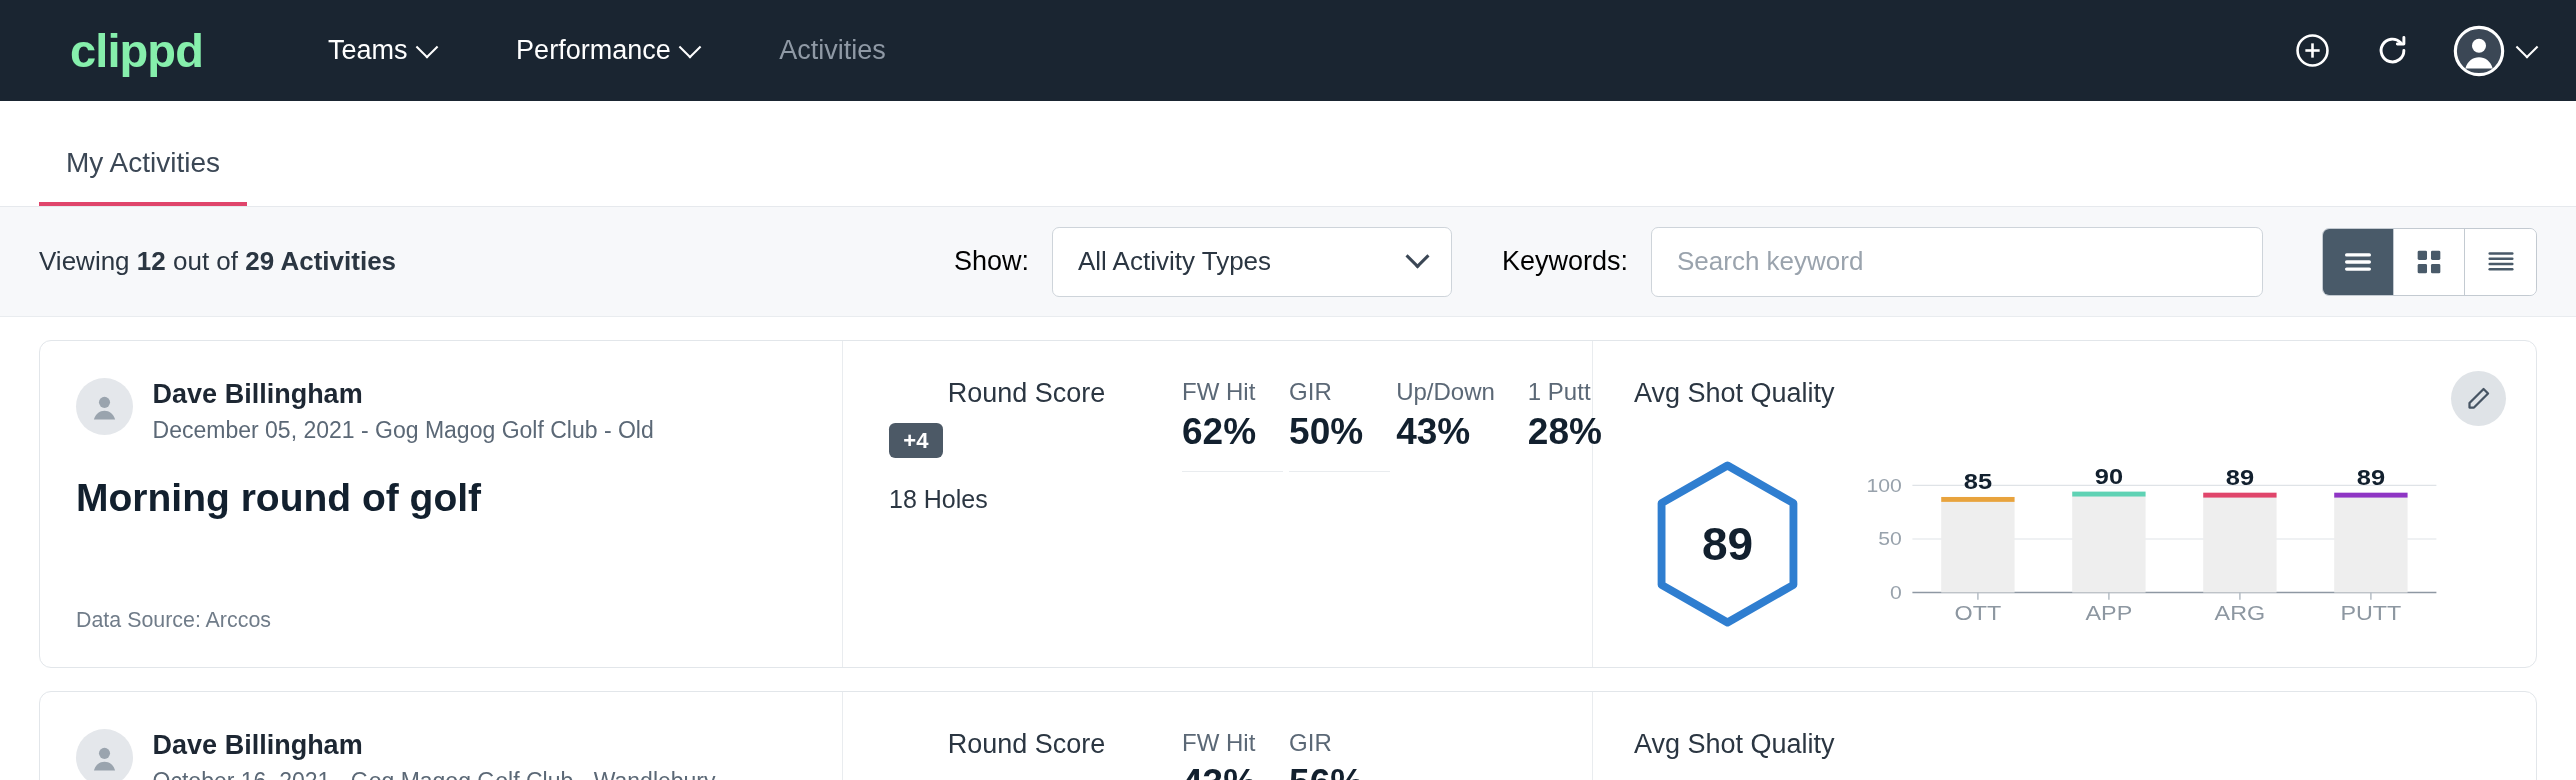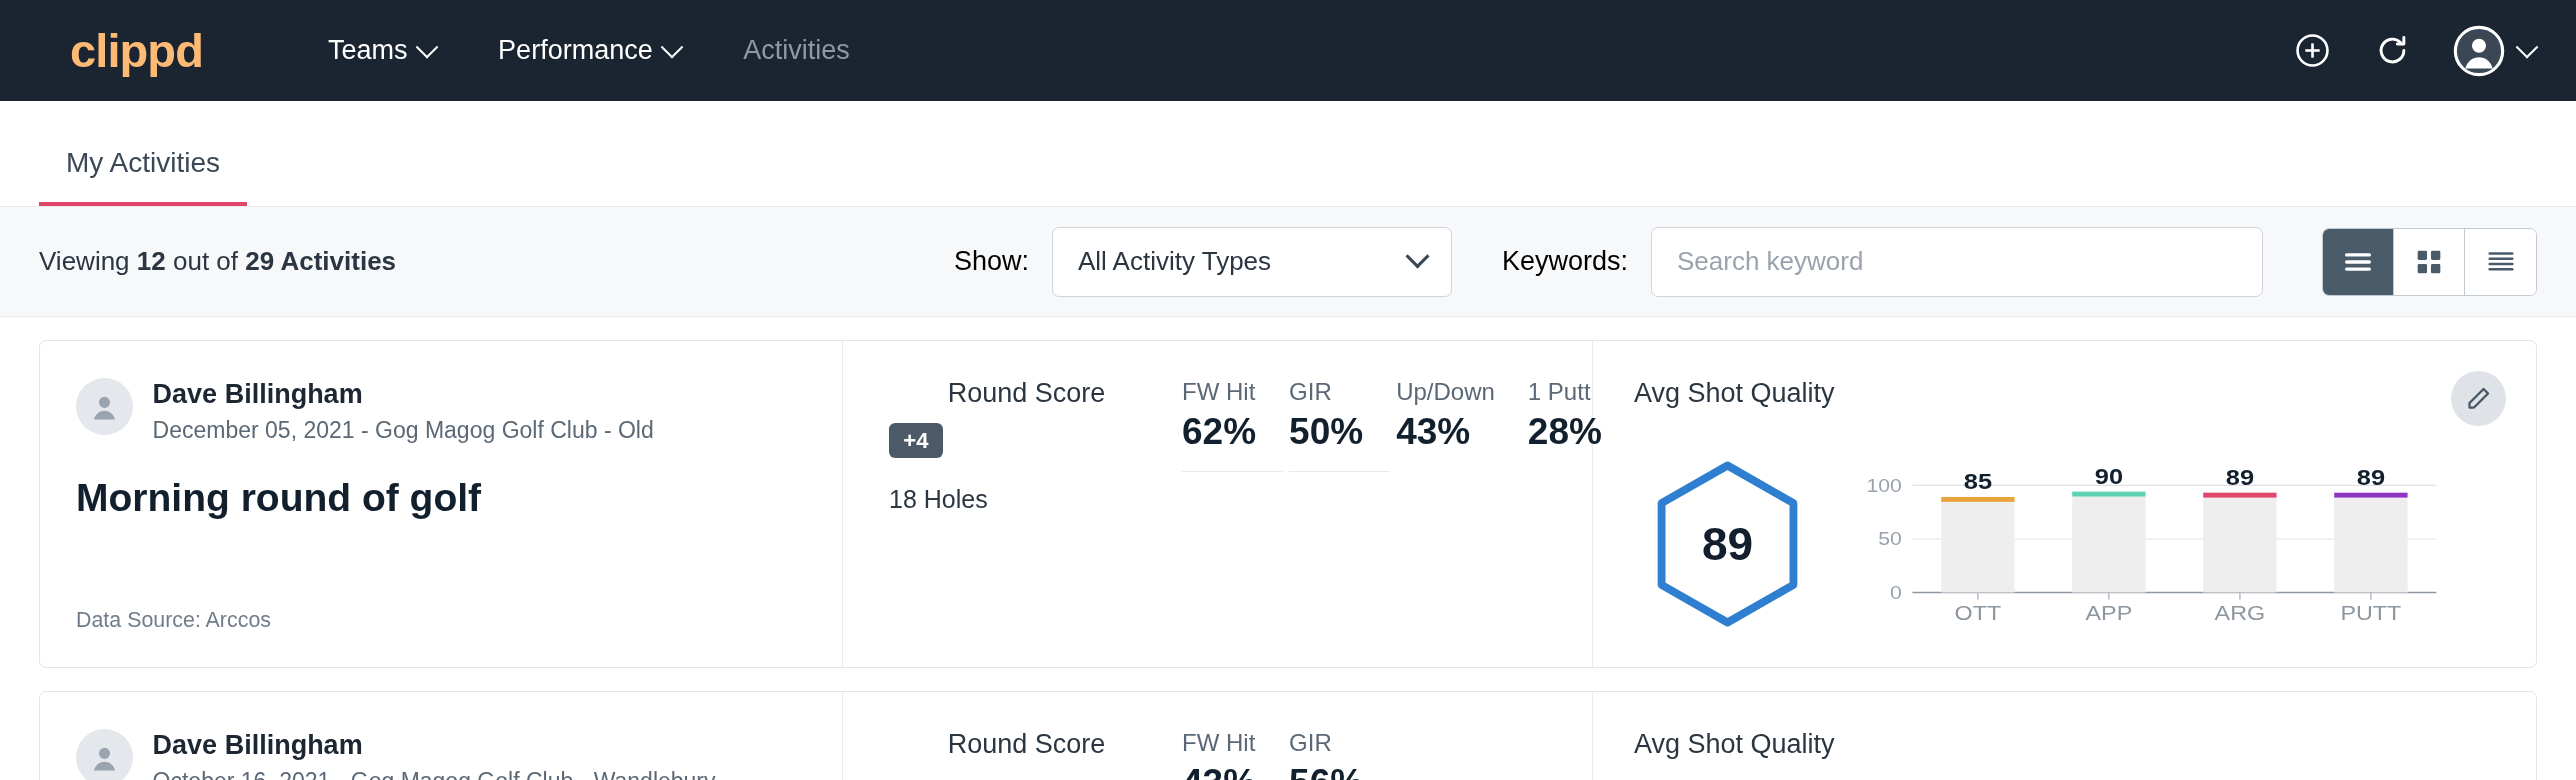--- a/index.html
+++ b/index.html
@@ -14,26 +14,26 @@
   .navbar {
     height: 101px;
     background: #1a2531;
     display: flex;
     align-items: center;
     padding: 0 41px 0 70px;
   }
   .logo {
     font-size: 47px;
     font-weight: 700;
-    color: #fdba74;
+    color: #86efac;
     letter-spacing: -0.9px;
     margin-right: 98px;
     line-height: 1;
   }
-  .nav-links { display: flex; align-items: center; gap: 9px; }
+  .nav-links { display: flex; align-items: center; gap: 27px; }
   .nav-item {
     display: flex; align-items: center; gap: 11.6px;
     color: #ffffff;
     font-size: 27px;
     padding: 12.5px 27px;
     border-radius: 5.4px;
     cursor: pointer;
     white-space: nowrap;
   }
   .nav-item.muted { color: #8f99a5; }
@@ -139,21 +139,21 @@
 
   
   .content {
     background: #ffffff;
     padding: 23px 39px 0 39px;
     height: calc(780px - 101px - 106px - 110px);
     overflow: hidden;
   }
   .card {
     border: 0.9px solid #e2e6ea;
-    border-radius: 7px;
+    border-radius: 12px;
     background: #fff;
     display: flex;
     align-items: stretch;
     position: relative;
     margin-bottom: 23px;
     min-height: 328px;
   }
   .col-info {
     width: 803px;
     padding: 37px 36px 34px 36px;

